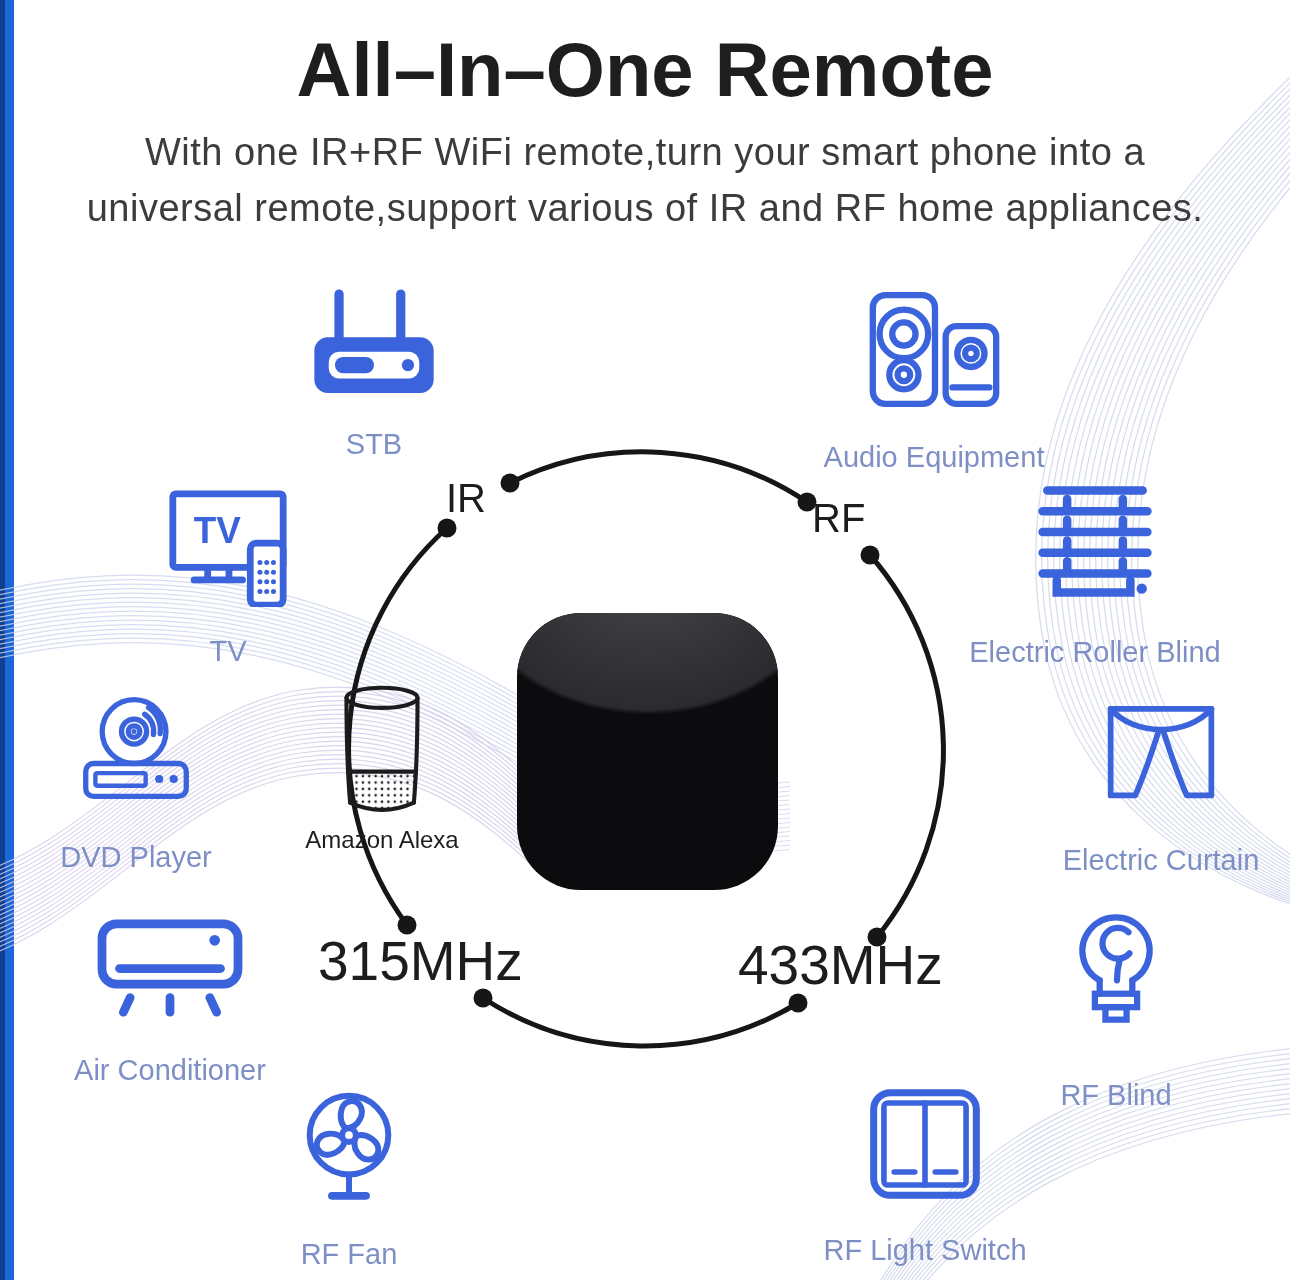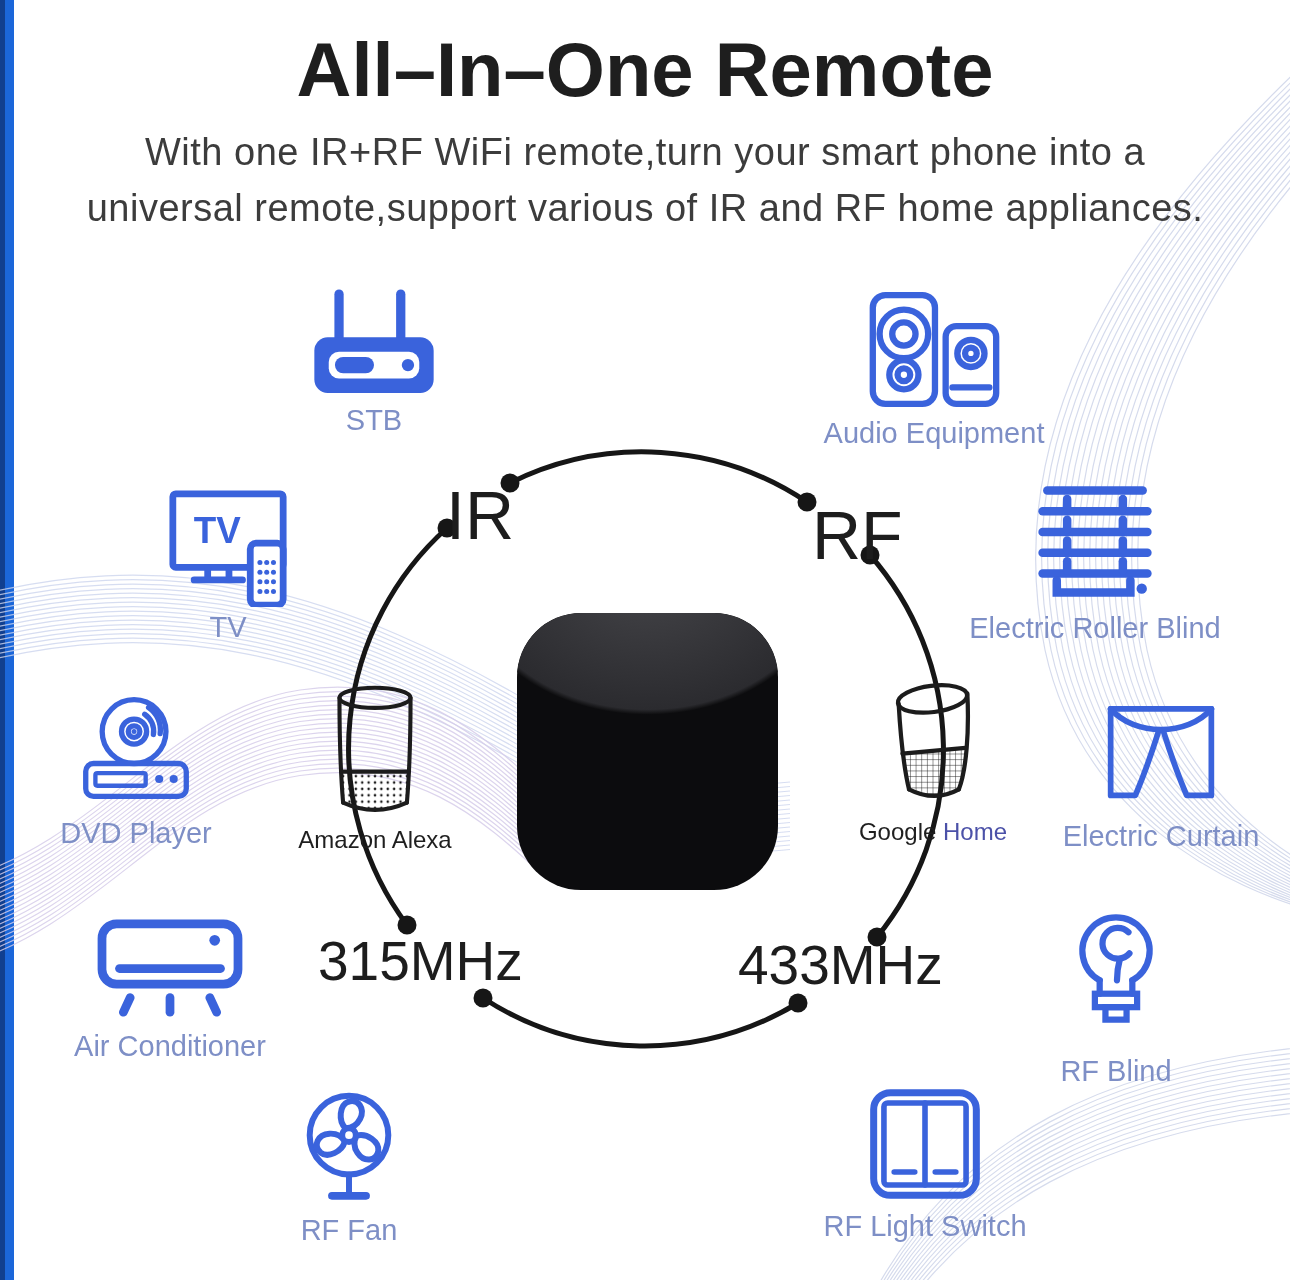--- a/index.html
+++ b/index.html
@@ -22,63 +22,63 @@
   .sub1,.sub2{
     position:absolute;left:0;width:1290px;text-align:center;
     font-size:38px;color:#3c3c3c;letter-spacing:.5px;
   }
   .sub1{top:131px;} .sub2{top:187px;}
 
   
   .circle-svg{position:absolute;left:0;top:0;width:1290px;height:1280px;}
 
   
-  .band{position:absolute;color:#1d1d1d;font-size:68px;font-weight:400;}
+  .band{position:absolute;color:#1d1d1d;font-size:40px;font-weight:400;}
   .band-ir{left:446px;top:476px;}
   .band-rf{left:812px;top:496px;}
   .band-315{left:318px;top:929px;font-size:55px;}
   .band-433{left:738px;top:933px;font-size:55px;}
 
   
   .hub{
     position:absolute;left:517px;top:613px;width:261px;height:277px;border-radius:64px;
     background:#0c0c0e;overflow:hidden;
   }
   .hub-gloss{
     position:absolute;left:0;top:0;width:100%;height:100%;border-radius:64px;
     background:radial-gradient(ellipse 340px 260px at 50% -14%, #454549 0%, #2b2b2f 52%, #141416 53.5%, rgba(0,0,0,0) 54%);
   }
 
   
   .wave-l{position:absolute;left:419px;top:721px;width:118px;height:76px;}
   .wave-r{position:absolute;left:787px;top:718px;width:96px;height:72px;}
 
   
-  .dev{position:absolute;display:flex;flex-direction:column;align-items:center;}
+  .dev{position:absolute;display:flex;flex-direction:column;align-items:center;gap:24px;}
   .dev .lbl{margin-top:10px;color:#7e8fc6;font-size:29px;white-space:nowrap;}
   .dev svg{display:block;}
   #d-stb{left:294px;top:289px;width:160px;}
   #d-audio{left:804px;top:291px;width:260px;}
   #d-tv{left:167px;top:487px;width:122px;}
   #d-roller{left:935px;top:482px;width:320px;}
   #d-dvd{left:17px;top:691px;width:238px;}
   #d-curtain{left:1021px;top:700px;width:280px;}
   #d-ac{left:30px;top:918px;width:280px;}
   #d-rflight{left:996px;top:905px;width:240px;}
   #d-rffan{left:239px;top:1086px;width:220px;}
   #d-rfswitch{left:775px;top:1088px;width:300px;}
   #d-tv .lbl{margin-top:4px;}
   #d-stb .lbl{margin-top:7px;}
   #d-audio .lbl{margin-top:9px;}
   #d-roller .lbl{margin-top:12px;}
 
   
   .asst{position:absolute;display:flex;flex-direction:column;align-items:center;}
   .asst .albl{margin-top:5px;color:#1f1f1f;font-size:24px;white-space:nowrap;}
-  #a-alexa{left:280px;top:684px;width:190px;}
+  #a-alexa{left:287px;top:684px;width:190px;}
   #a-google{left:838px;top:679px;width:190px;}
   .gh-word2{color:#4b51a8;}
 </style>
 </head>
 <body>
 
 <div class="stage">
 
   <div class="stripe-dark"></div>
   <div class="stripe-bright"></div>
@@ -422,32 +422,14 @@
         <path d="M 6 15 C 6 55, 7 95, 10 130"></path>
         <path d="M 84 15 C 84 55, 83 95, 80 130"></path>
         <path d="M 10 130 Q 45 146, 80 130"></path>
         <path d="M 8 96 L 82 96"></path>
       </g>
       <path d="M 8 96 C 8.5 108, 9 120, 10 130 Q 45 146, 80 130 C 81 120, 81.5 108, 82 96 Z" fill="url(#alexaDots)" stroke="none"></path>
     </svg>
     <div class="albl">Amazon Alexa</div>
   </div>
 
-  <div class="asst" id="a-google">
-    <svg width="80" height="134" viewBox="0 0 85 140">
-      <defs>
-        <pattern id="ghGrid" width="6" height="6" patternUnits="userSpaceOnUse">
-          <path d="M 0 0 H 6 M 0 0 V 6" stroke="#1c1c1c" stroke-width="1" fill="none"></path>
-        </pattern>
-      </defs>
-      <g stroke="#1c1c1c" stroke-width="4.5" fill="none" stroke-linecap="round">
-        <ellipse cx="42" cy="20" rx="37" ry="14" transform="rotate(-7 42 20)"></ellipse>
-        <path d="M 6 25 C 8 60, 12 95, 17 116"></path>
-        <path d="M 79 14 C 81 55, 78 95, 70 116"></path>
-        <path d="M 17 116 Q 44 130, 70 116"></path>
-        <path d="M 10 78 L 77 72"></path>
-      </g>
-      <path d="M 10 78 L 77 72 C 76 90, 73 105, 70 116 Q 44 130, 17 116 C 14 105, 12 92, 10 78 Z" fill="url(#ghGrid)" stroke="none"></path>
-    </svg>
-    <div class="albl"><span>Google </span><span class="gh-word2">Home</span></div>
-  </div>
 
 </div>
 
 </body></html>

